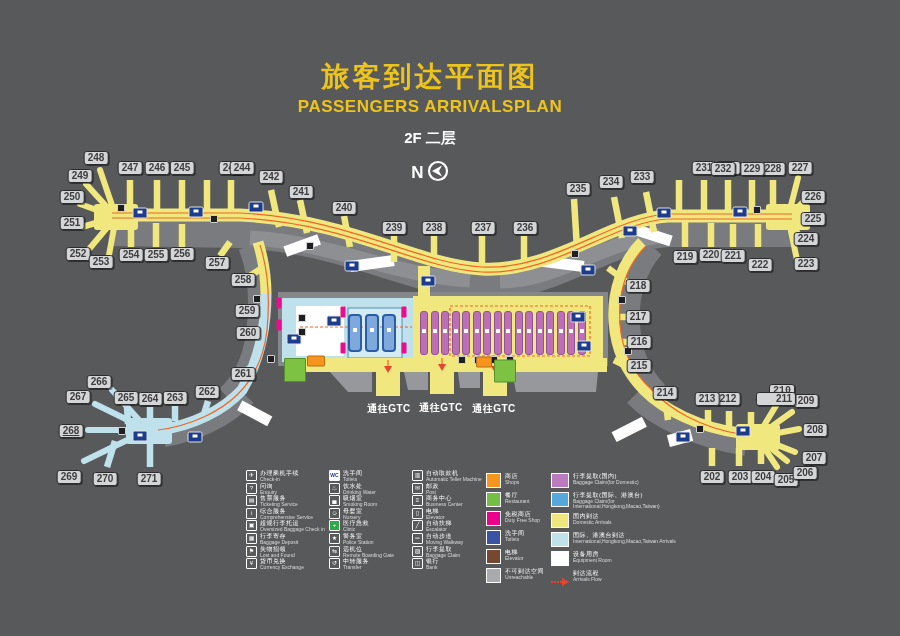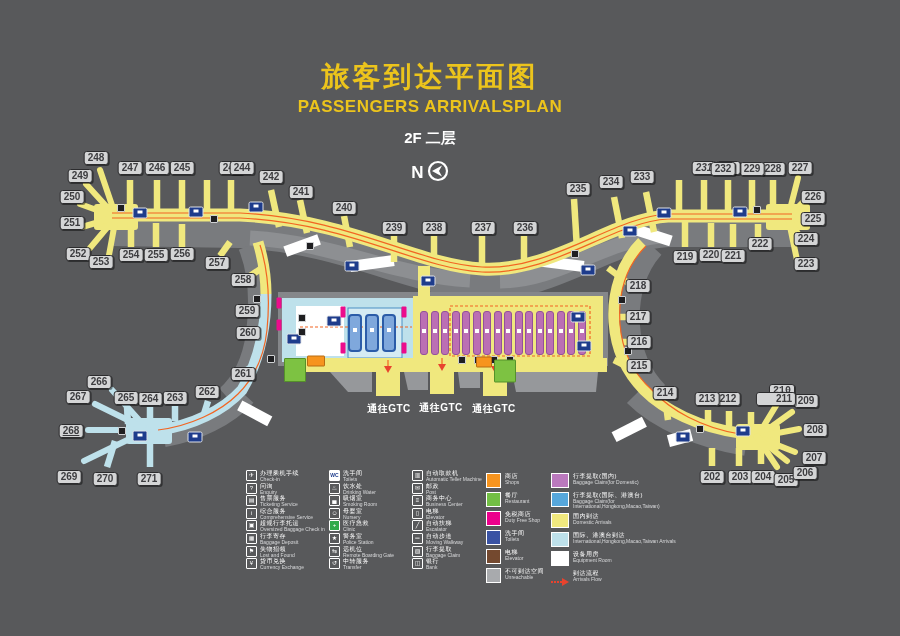--- a/index.html
+++ b/index.html
@@ -294,30 +294,30 @@
       <div class="gate" style="left: 728px; top: 399px;">212</div>
       <div class="gate" style="left: 707px; top: 399px;">213</div>
       <div class="gate" style="left: 665px; top: 393px;">214</div>
       <div class="gate" style="left: 639px; top: 366px;">215</div>
       <div class="gate" style="left: 639px; top: 342px;">216</div>
       <div class="gate" style="left: 638px; top: 317px;">217</div>
       <div class="gate" style="left: 638px; top: 286px;">218</div>
       <div class="gate" style="left: 685px; top: 257px;">219</div>
       <div class="gate" style="left: 711px; top: 255px;">220</div>
       <div class="gate" style="left: 733px; top: 256px;">221</div>
-      <div class="gate" style="left: 760px; top: 244px;">222</div>
+      <div class="gate" style="left: 760px; top: 265px;">222</div>
       <div class="gate" style="left: 806px; top: 264px;">223</div>
       <div class="gate" style="left: 806px; top: 239px;">224</div>
       <div class="gate" style="left: 813px; top: 219px;">225</div>
       <div class="gate" style="left: 813px; top: 197px;">226</div>
       <div class="gate" style="left: 800px; top: 168px;">227</div>
       <div class="gate" style="left: 773px; top: 169px;">228</div>
       <div class="gate" style="left: 752px; top: 169px;">229</div>
       <div class="gate" style="left: 728px; top: 168px;">230</div>
-      <div class="gate" style="left: 704px; top: 168px; font-style: italic;">231</div>
+      <div class="gate" style="left: 704px; top: 168px;">231</div>
       <div class="gate" style="left: 679px; top: 169px; margin-left: 44px;">232</div>
       <div class="gate" style="left: 642px; top: 177px;">233</div>
       <div class="gate" style="left: 611px; top: 182px;">234</div>
       <div class="gate" style="left: 578px; top: 189px;">235</div>
       <div class="gate" style="left: 525px; top: 228px;">236</div>
       <div class="gate" style="left: 483px; top: 228px;">237</div>
       <div class="gate" style="left: 434px; top: 228px;">238</div>
       <div class="gate" style="left: 394px; top: 228px;">239</div>
       <div class="gate" style="left: 344px; top: 208px;">240</div>
       <div class="gate" style="left: 301px; top: 192px;">241</div>

